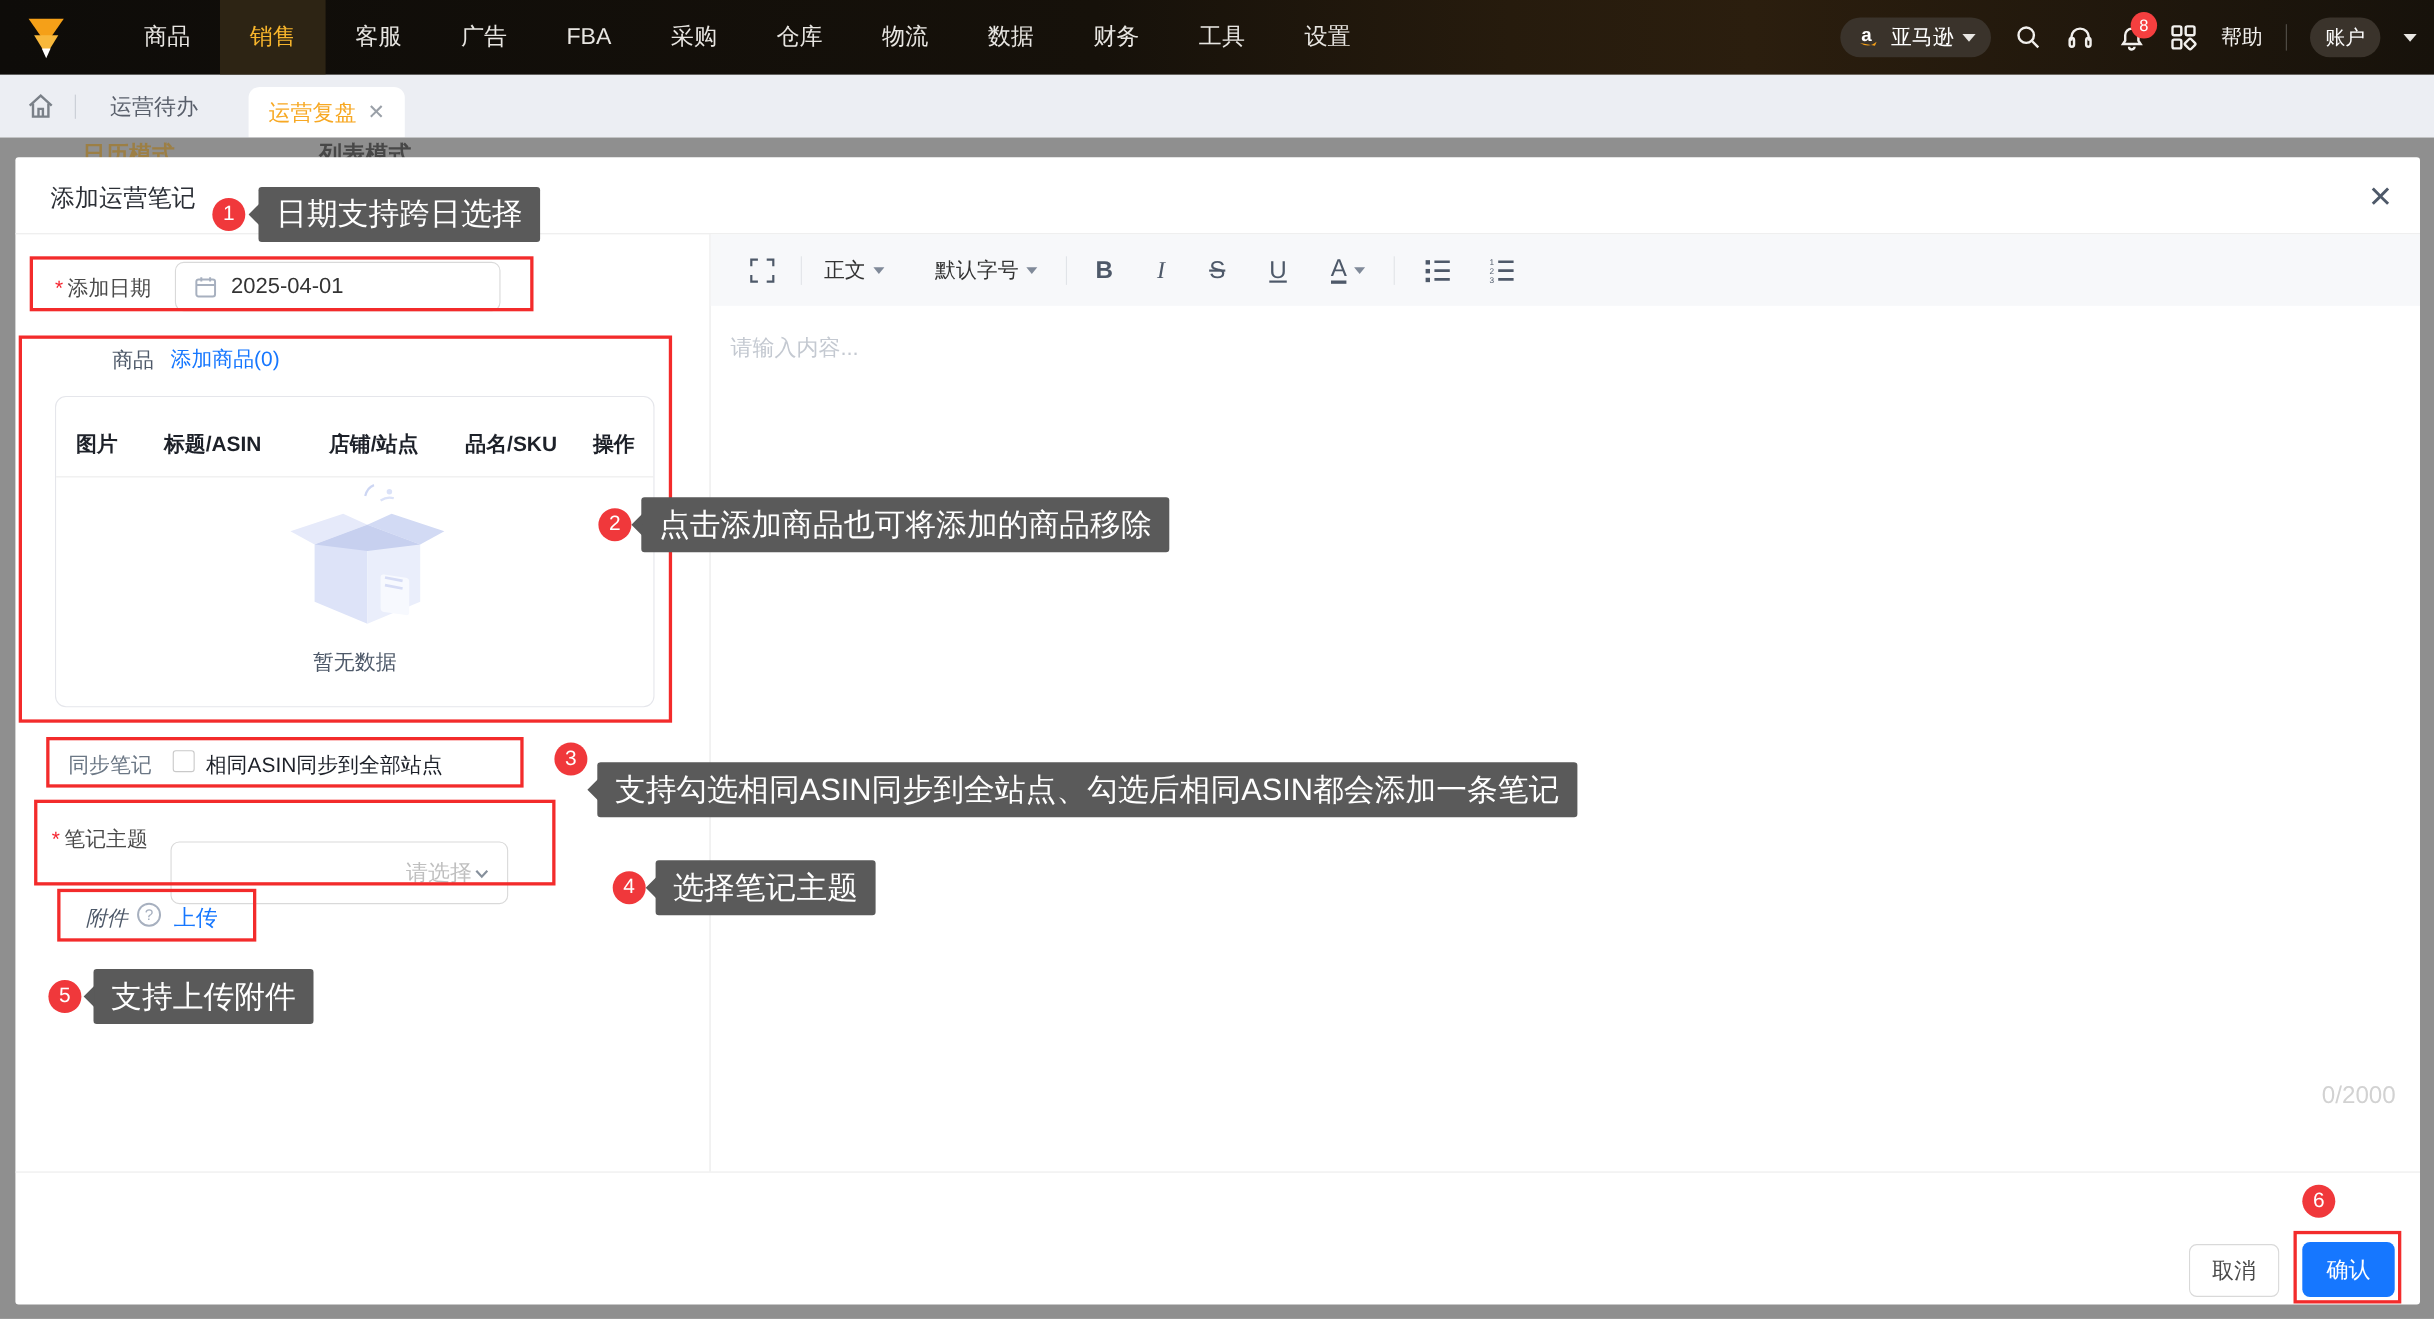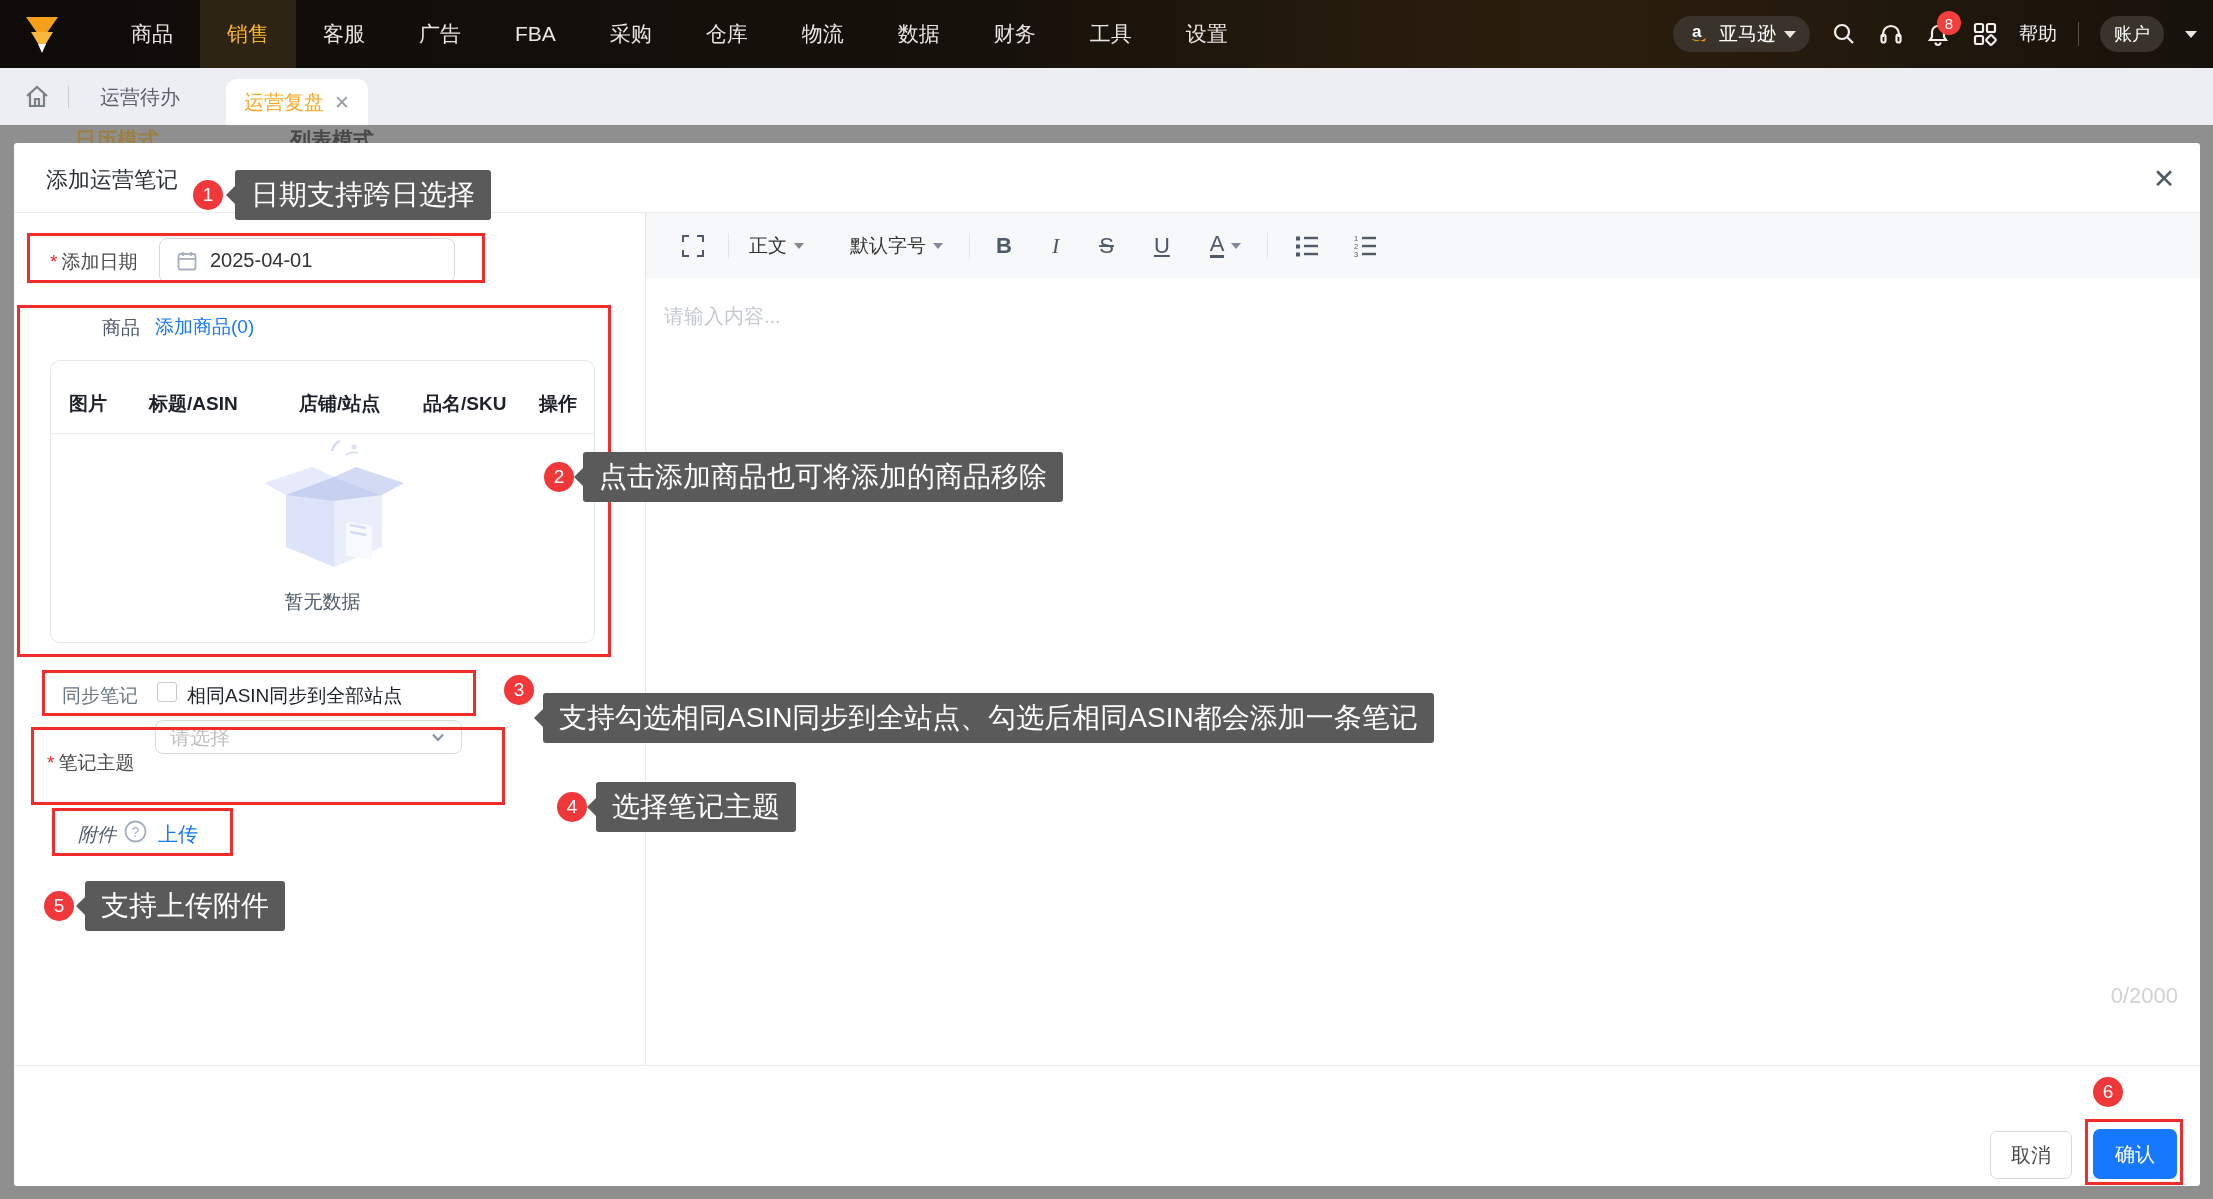--- a/index.html
+++ b/index.html
@@ -241,21 +241,21 @@
 
     <div class="redbox" style="left:28px;top:527px;width:434px;height:46px;"></div>
     <div class="flabel gray-label" style="left:48px;top:540px;">同步笔记</div>
     <div class="checkbox" style="left:143px;top:539px;"></div>
     <div class="flabel dark-label" style="left:173px;top:540px;">相同ASIN同步到全部站点</div>
     <div class="co-circle" style="left:490px;top:532px;">3</div>
     <div class="co-tip" style="left:529px;top:522px;margin-top:28px;">支持勾选相同ASIN同步到全站点、勾选后相同ASIN都会添加一条笔记</div>
 
     <div class="redbox" style="left:17px;top:584px;width:474px;height:78px;"></div>
     <div class="flabel" style="left:33px;top:607px;"><span class="star">*</span><span>笔记主题</span></div>
-    <div class="input-box" style="left:141px;top:577px;width:307px;height:34px;">
+    <div class="input-box" style="left:141px;top:622px;width:307px;height:57px;text-align:right;">
       <span class="select-ph">请选择</span>
       <svg width="18" height="18" viewBox="0 0 18 18" style="margin-right:14px" fill="none" stroke="#86909c" stroke-width="2">
         <polyline points="4,6.5 9,12 14,6.5"></polyline>
       </svg>
     </div>
     <div class="co-circle" style="left:543px;top:649px;">4</div>
     <div class="co-tip" style="left:582px;top:639px;">选择笔记主题</div>
 
     <div class="redbox" style="left:38px;top:665px;width:181px;height:48px;"></div>
     <div class="flabel" style="left:64px;top:679px;color:#4e5969;font-style:italic;">附件</div>

